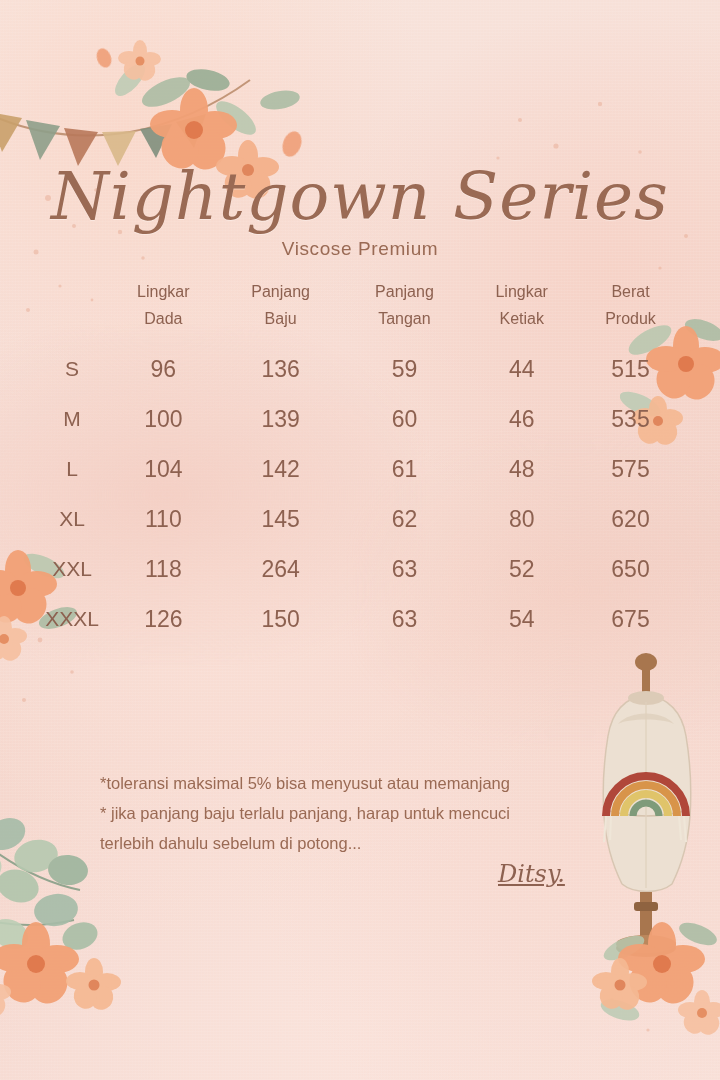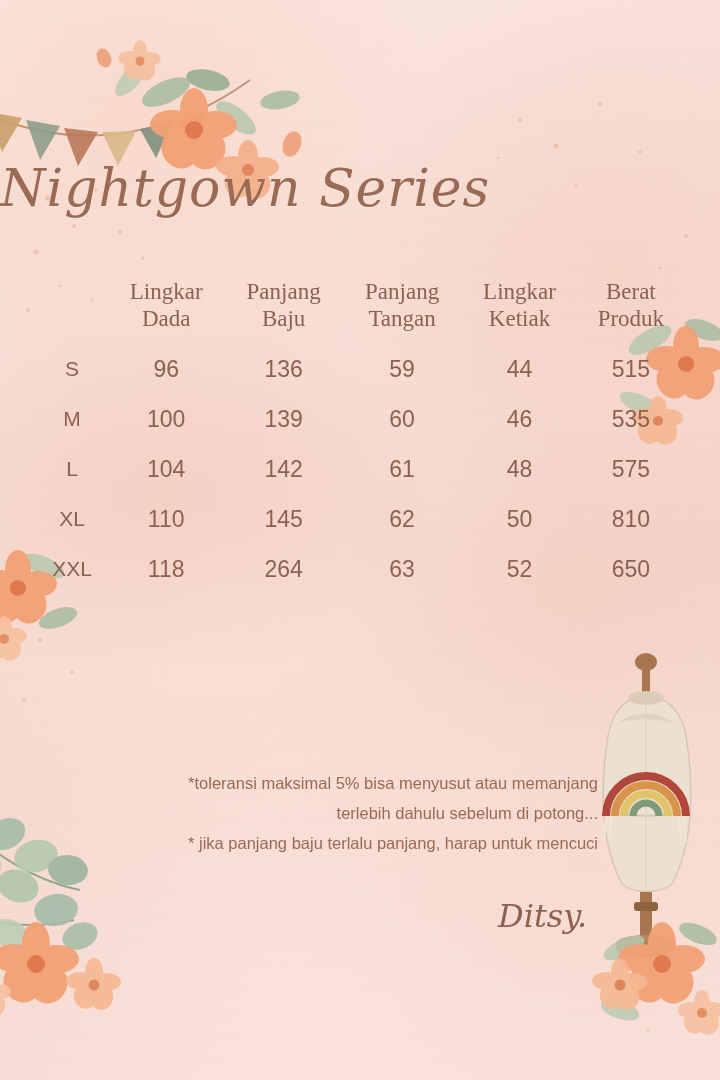--- a/index.html
+++ b/index.html
@@ -59,24 +59,24 @@
   .speckles {
     position: absolute;
     pointer-events: none;
   }
 
   
   .script-title {
     position: absolute;
     left: 0; right: 0;
     top: 158px;
-    text-align: left;
+    text-align: center;
     font-family: "DejaVu Serif", serif;
     font-style: italic;
-    font-size: 52px;
+    font-size: 66px;
     letter-spacing: 1px;
     color: #9a6a54;
     text-shadow: 0 1px 0 rgba(255,255,255,0.35);
     white-space: nowrap;
   }
 
   .subtitle {
     position: absolute;
     left: 0; right: 0;
     top: 238px;
@@ -97,62 +97,61 @@
     color: #8d6150;
     font-family: "Liberation Sans", sans-serif;
   }
   #size-table th, #size-table td {
     padding: 0;
     font-weight: normal;
     text-align: center;
     vertical-align: middle;
   }
   #size-table thead th {
-    font-size: 23px;
+    font-size: 16px;
     line-height: 27px;
     padding-bottom: 12px;
     color: #8d6150;
-    font-family: Liberation Serif, serif;
   }
   #size-table thead th.size-col {
     width: 72px;
   }
   #size-table tbody td {
     font-size: 23px;
     height: 50px;
     color: #8d6150;
   }
   #size-table tbody td.size-label {
     font-size: 21px;
     text-align: center;
   }
   .th-line2 { display: block; text-align: center; }
 
   
   #notes {
     position: absolute;
-    left: 108px;
+    left: 100px;
     top: 768px;
     width: 490px;
     color: #9a6a54;
     font-size: 16.5px;
     line-height: 30px;
     font-family: "Liberation Sans", sans-serif;
-    text-align: right;
   }
   #notes p { margin: 0; }
 
   #signature {
     position: absolute;
     left: 498px;
-    top: 897px;
+    top: 860px;
     font-family: "DejaVu Serif", serif;
     font-style: italic;
-    font-size: 32px;
+    font-size: 24px;
     color: #8d6150;
+    text-decoration: underline;
   }
 
   
   .deco { position: absolute; pointer-events: none; }
 </style>
 </head>
 <body>
 
 <div id="page">
 
@@ -437,20 +436,21 @@
           <ellipse cx="7" cy="10" rx="10" ry="11" transform="rotate(30 7 10)"></ellipse>
           <ellipse cx="-8" cy="9" rx="10" ry="11" transform="rotate(-30 -8 9)"></ellipse>
           <ellipse cx="-12" cy="-4" rx="12" ry="8"></ellipse>
         </g>
         <circle cx="0" cy="-1" r="5" fill="#e58f63"></circle>
       </g>
     </svg>
   </div>
 
   <div class="script-title">Nightgown Series</div>
+  <div class="subtitle">Viscose Premium</div>
 
   <table id="size-table">
     <thead>
       <tr>
         <th class="size-col"></th>
         <th>
           <span>Lingkar</span>
           <span class="th-line2">Dada</span>
         </th>
         <th>
@@ -494,35 +494,43 @@
         <td>142</td>
         <td>61</td>
         <td>48</td>
         <td>575</td>
       </tr>
       <tr>
         <td class="size-label">XL</td>
         <td>110</td>
         <td>145</td>
         <td>62</td>
-        <td>50</td>
-        <td>810</td>
+        <td>80</td>
+        <td>620</td>
       </tr>
       <tr>
         <td class="size-label">XXL</td>
         <td>118</td>
         <td>264</td>
         <td>63</td>
         <td>52</td>
         <td>650</td>
       </tr>
+      <tr>
+        <td class="size-label">XXXL</td>
+        <td>126</td>
+        <td>150</td>
+        <td>63</td>
+        <td>54</td>
+        <td>675</td>
+      </tr>
     </tbody>
   </table>
 
   <div id="notes">
     <p>*toleransi  maksimal 5% bisa menyusut atau memanjang</p>
+    <p>* jika panjang baju terlalu panjang, harap  untuk mencuci</p>
     <p>terlebih dahulu sebelum di potong...</p>
-    <p>* jika panjang baju terlalu panjang, harap  untuk mencuci</p>
   </div>
 
   <div id="signature">Ditsy.</div>
 
 </div>
 
 </body></html>

